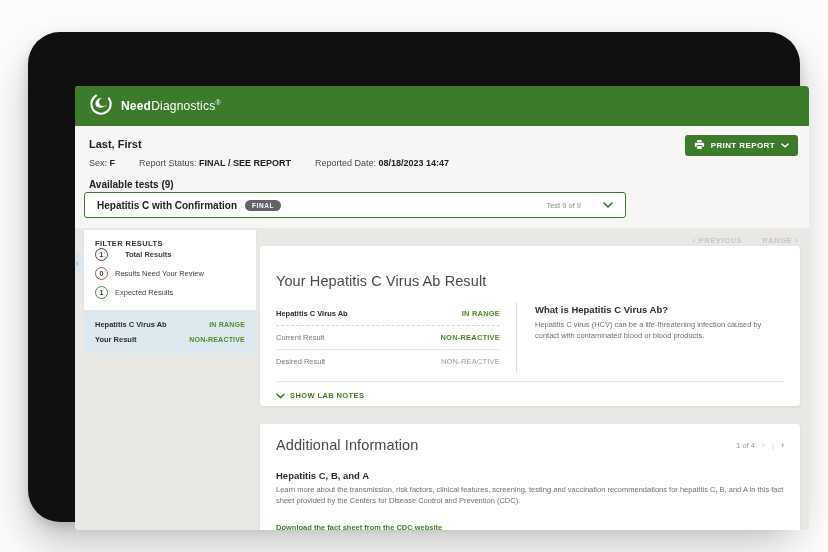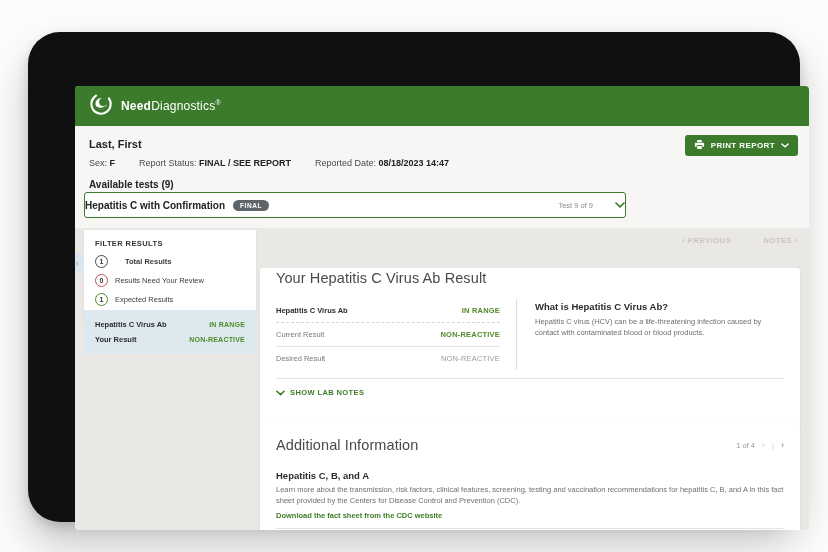--- a/index.html
+++ b/index.html
@@ -27,60 +27,60 @@
   .meta-row { position:absolute; left:14px; top:72px; display:flex; gap:24px; font-size:9px; color:#4a4a4a; }
   .meta-row b { color:#222; }
   .print-btn { position:absolute; right:11px; top:49px; height:21px; background:#3b7b2b; color:#fff;
                border:none; border-radius:3px; display:flex; align-items:center; gap:6px; padding:0 9px;
                font-size:8px; font-weight:700; letter-spacing:.4px; cursor:pointer; font-family:inherit; }
 
   .avail-tests { position:absolute; left:14px; top:93px; font-size:10px; font-weight:700; color:#222; }
 
   .test-select { position:absolute; left:9px; top:106px; width:542px; height:26px; background:#fff;
                  border:1px solid #3b7b2b; border-radius:3px; display:flex; align-items:center;
-                 padding:0 0; cursor:pointer; }
+                 padding:0 12px; cursor:pointer; }
   .test-name { font-size:10px; font-weight:700; color:#222; }
   .final-badge { background:#5f6469; color:#fff; font-size:6.5px; font-weight:700; letter-spacing:.6px;
                  border-radius:8px; padding:2px 7px; margin-left:8px; }
   .test-pos { margin-left:auto; font-size:7.5px; color:#8a8a8a; margin-right:22px; }
   .test-select .chev { color:#3b7b2b; }
 
   
   .content { position:absolute; left:0; top:142px; width:734px; height:302px; background:#eae8e5; }
 
   
   .collapse-tab { position:absolute; left:0; top:24px; width:9px; height:22px; background:#d9e6f0;
                   border-radius:0 9px 9px 0; cursor:pointer; display:flex; align-items:center; justify-content:flex-start; }
   .collapse-tab span { font-size:7px; color:#7d93a5; margin-left:1px; }
   .filter-card { position:absolute; left:9px; top:2px; width:172px; background:#fff; padding:9px 11px 7px;
                  box-shadow:0 1px 2px rgba(0,0,0,.06); }
-  .filter-title { font-size:7.5px; font-weight:700; letter-spacing:.4px; color:#333; margin-bottom:7px; }
+  .filter-title { font-size:7.5px; font-weight:700; letter-spacing:.4px; color:#333; }
   .filter-row { display:flex; align-items:center; gap:7px; margin-bottom:6px; cursor:pointer; }
   .count-circle { width:13px; height:13px; border-radius:50%; display:flex; align-items:center; justify-content:center;
                   font-size:7px; font-weight:700; background:#fff; flex:0 0 13px; }
   .filter-row:nth-child(2) .count-circle { border:1.3px solid #4a4a4a; color:#333; }
   .filter-row:nth-child(3) .count-circle { border:1.3px solid #c0504e; color:#333; }
   .filter-row:nth-child(4) .count-circle { border:1.3px solid #4e8a28; color:#333; }
   .filter-label { font-size:7.5px; color:#3c3c3c; }
   .filter-row:nth-child(2) .filter-label { font-weight:700;margin-left:10px; }
 
   .result-item { position:absolute; left:9px; top:82px; width:172px; background:#dee9ef; padding:7px 11px; cursor:pointer; }
   .result-item .r { display:flex; justify-content:space-between; align-items:center; height:15px; }
   .ri-name { font-size:7.5px; font-weight:700; color:#2c2c2c; }
   .ri-status { font-size:7px; font-weight:700; color:#4e8a28; letter-spacing:.2px; }
 
   
   .main { position:absolute; left:185px; top:0; width:540px; height:302px; }
   .prevnext { position:absolute; right:2px; top:8px; display:flex; gap:20px;
               font-size:7.5px; font-weight:700; letter-spacing:.6px; color:#c7c4c1; }
-  .prevnext span { cursor:pointer;margin-left:12px; }
+  .prevnext span { cursor:pointer; }
 
   .card { position:absolute; left:0; width:540px; background:#fff; border-radius:3px;
           box-shadow:0 1px 3px rgba(0,0,0,.08); }
-  .card1 { top:40px; height:160px; padding:2px 16px; }
+  .card1 { top:18px; height:160px; padding:27px 16px; }
   .card-title { font-size:14.5px; font-weight:400; color:#4a4a4a; letter-spacing:.1px; }
 
   .cols { display:flex; margin-top:13px; }
   .tblcol { width:240px; padding-right:16px; }
   .trow { display:flex; justify-content:space-between; align-items:center; padding:7px 0; }
   .trow .lbl { font-size:7.5px; color:#7a7a7a; }
   .trow .val { font-size:7.5px; font-weight:700; letter-spacing:.2px; }
   .trow1 { border-bottom:1px dashed #d8d6d3; }
   .trow1 .lbl { font-weight:700; color:#2c2c2c; }
   .trow1 .val { color:#4e8a28; }
@@ -98,21 +98,21 @@
 
   .card2 { top:196px; height:130px; padding:13px 16px; }
   .card2-head { display:flex; justify-content:space-between; align-items:center; }
   .pager { display:flex; align-items:center; gap:7px; font-size:7.5px; color:#9a9a9a; }
   .pager .pgchev { cursor:pointer; font-size:9px; }
   .pg-prev { color:#cfcdca; }
   .pg-sep { color:#d4d2cf; }
   .pg-next { color:#6f6f6f; }
   .item-title { font-size:9.5px; font-weight:700; color:#2c2c2c; margin-top:17px; }
   .item-text { font-size:7.5px; color:#6f6f6f; line-height:1.5; margin-top:3px; }
-  .item-link { font-size:7.5px; color:#3e7d25; font-weight:700; margin-top:4px; cursor:pointer; width:fit-content; }
+  .item-link { font-size:7.5px; color:#3e7d25; font-weight:700; margin-top:16px; cursor:pointer; width:fit-content; }
 
   .chev svg, .labnotes svg { display:block; }
 </style>
 </head>
 <body>
 
 <div class="page">
   <div class="device">
     <div class="screen">
 
@@ -197,21 +197,21 @@
           </div>
           <div class="r">
             <span class="ri-name">Your Result</span>
             <span class="ri-status">NON-REACTIVE</span>
           </div>
         </div>
 
         <div class="main">
           <div class="prevnext">
             <span>‹  PREVIOUS</span>
-            <span>NOTES  ›</span>
+            <span>RANGE  ›</span>
           </div>
 
           <div class="card card1">
             <div class="card-title">Your Hepatitis C Virus Ab Result</div>
             <div class="cols">
               <div class="tblcol">
                 <div class="trow trow1">
                   <span class="lbl">Hepatitis C Virus Ab</span>
                   <span class="val">IN RANGE</span>
                 </div>

